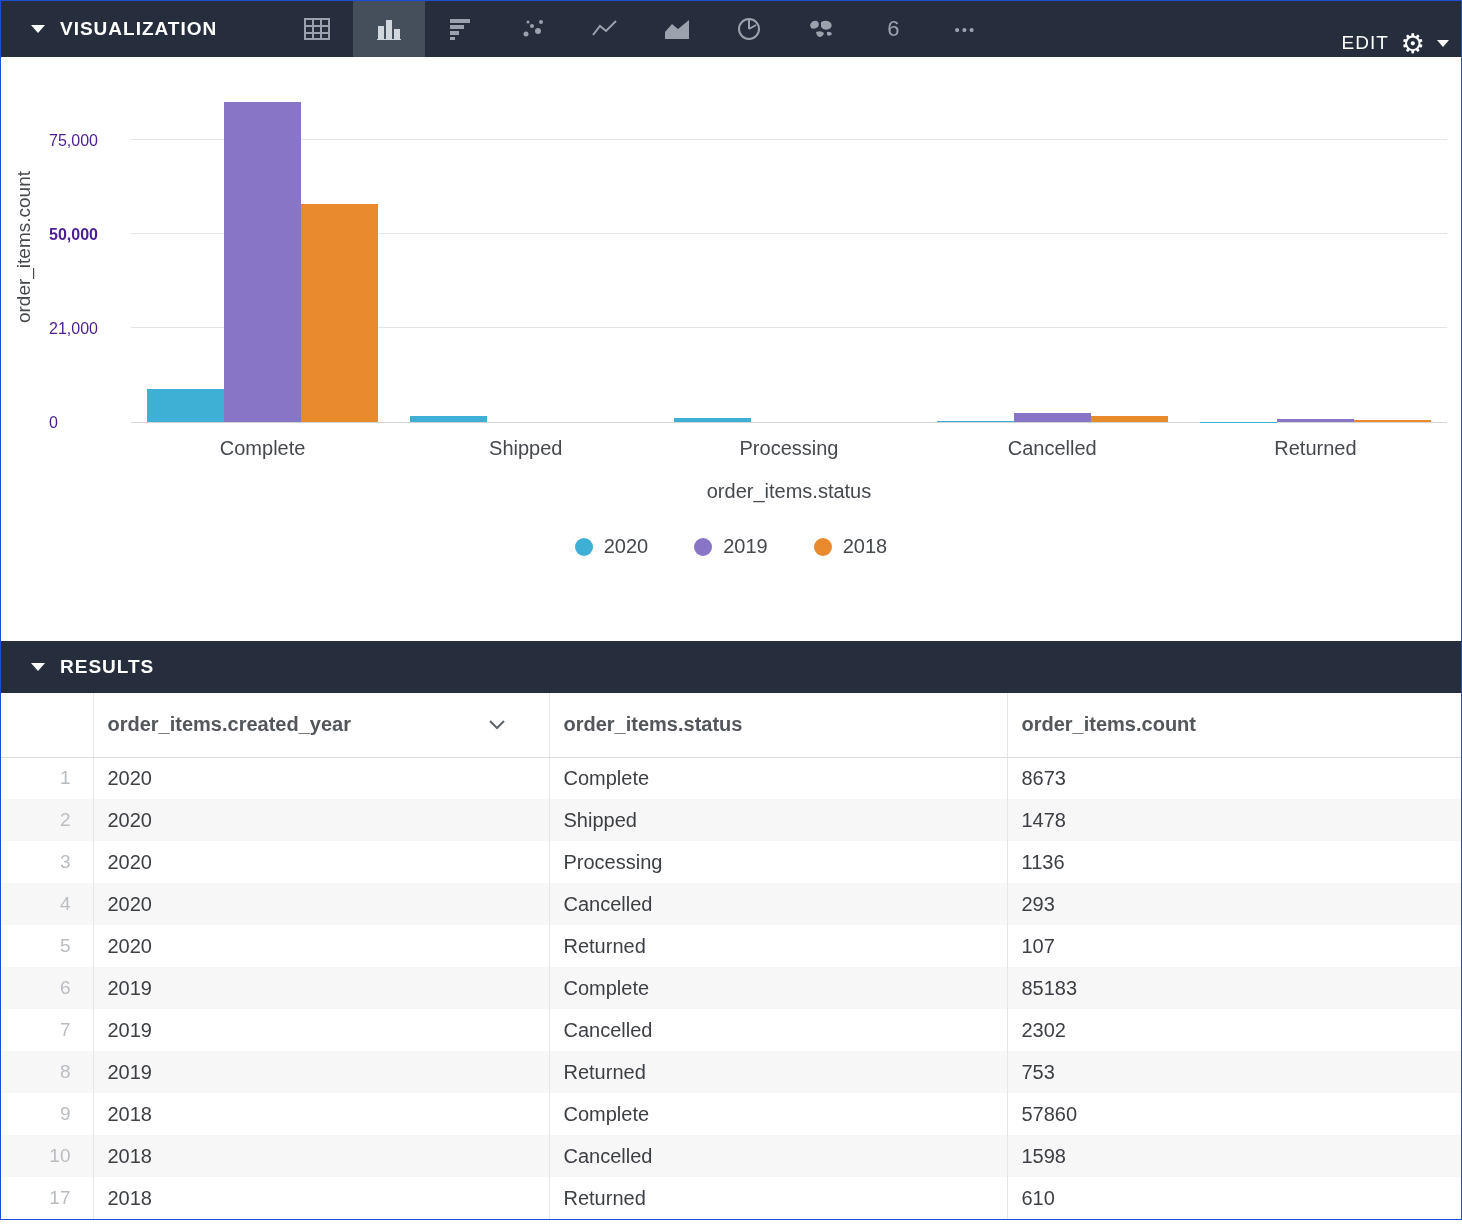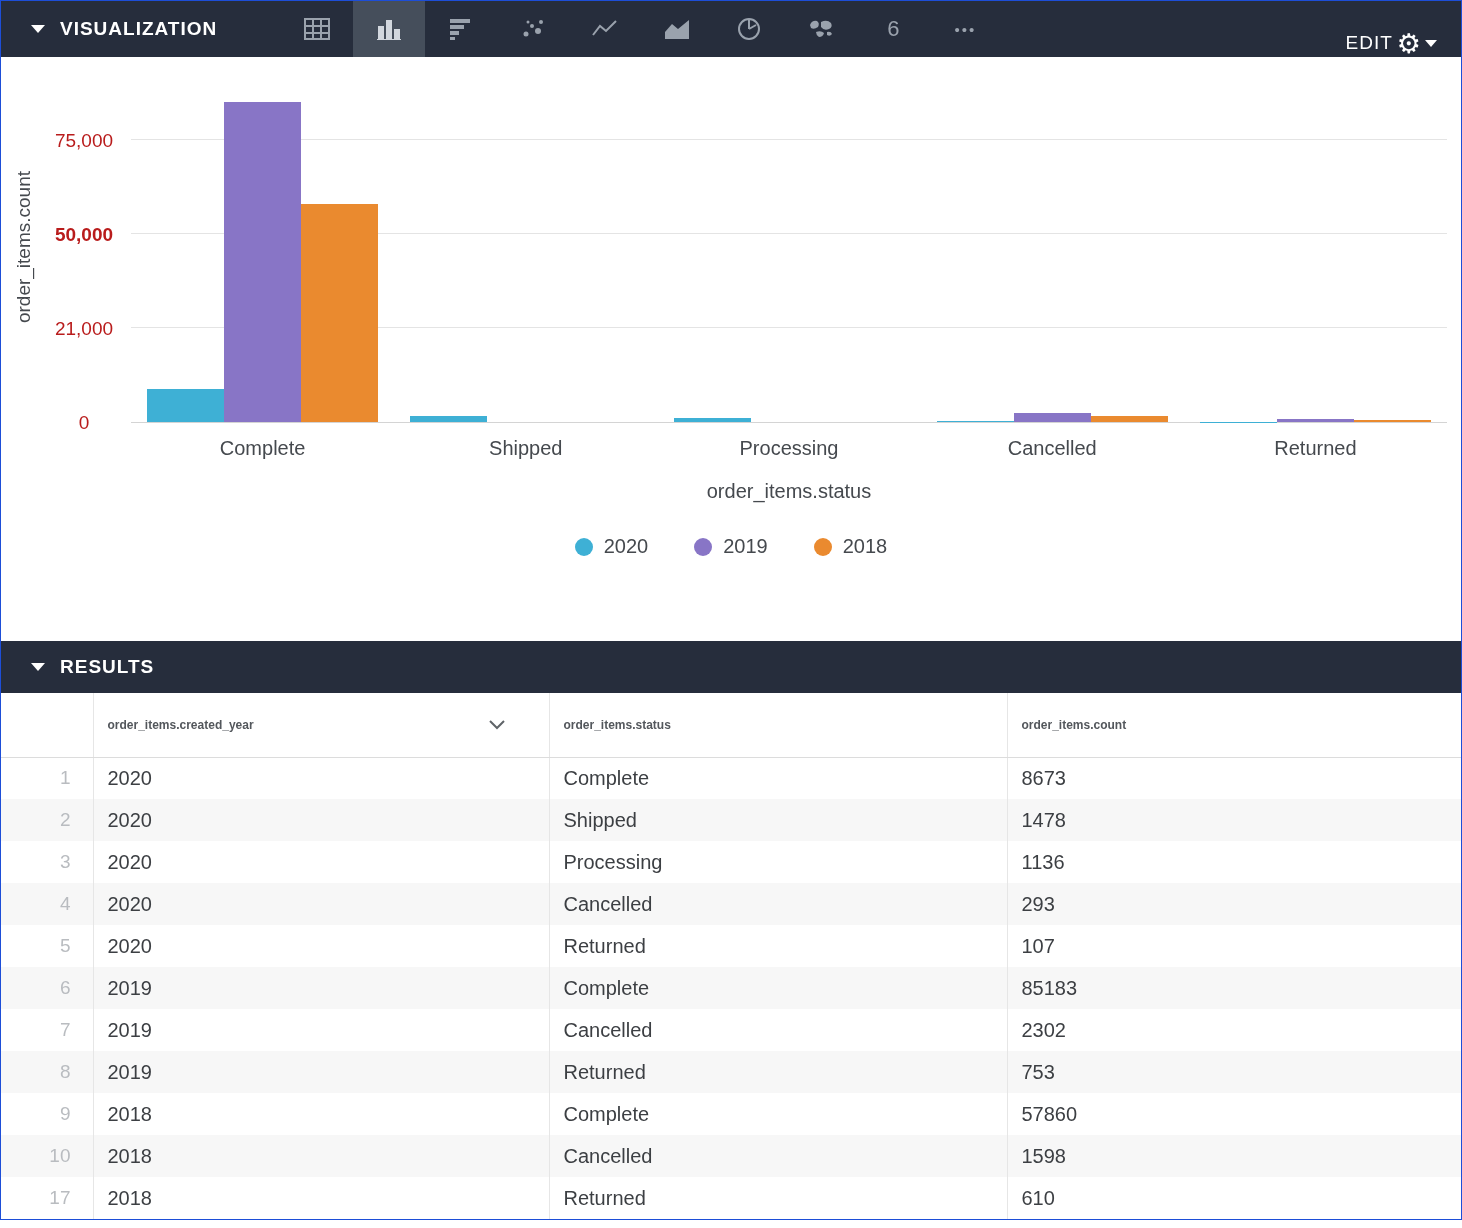--- a/index.html
+++ b/index.html
@@ -17,51 +17,51 @@
     border-right:7px solid transparent; border-top:8px solid #ffffff; cursor:pointer; }
   .caret-down.small { border-left-width:6px; border-right-width:6px; border-top-width:7px; }
 
   
   .chart-types { display:flex; height:56px; align-items:stretch; margin-left:64px; }
   .tile { width:72px; display:flex; align-items:center; justify-content:center;
     color:#9aa2ad; cursor:pointer; }
   .tile.selected { background:#454e5b; color:#d2d7de; }
   .tile .glyph { font-size:22px; line-height:1; }
   .tile .more { font-size:15px; letter-spacing:2px; color:#9aa2ad; }
-  .bar-right { margin-left:auto; display:flex; align-items:center; gap:4px; padding-right:24px;margin-top:28px; }
+  .bar-right { margin-left:auto; display:flex; align-items:center; gap:12px; padding-right:12px;margin-top:28px; }
   .edit-label { font-size:19px; letter-spacing:1px; cursor:pointer; }
   .gear { font-size:27px; line-height:1; cursor:pointer; font-family:"DejaVu Sans",sans-serif; }
 
   
   .chart-section { height:584px; background:#fff; padding-top:14px; }
   .plot-row { display:flex; }
   .y-axis-title { width:46px; display:flex; align-items:center; justify-content:center; }
   .y-axis-title span { writing-mode:vertical-rl; transform:rotate(180deg);
     font-size:19px; color:#45494e; }
   .y-gutter { width:84px; position:relative; height:352px; }
-  .ytick { position:absolute; right:12px; font-size:19px; color:#b91c1c;
-    height:24px; line-height:24px; text-align:center; width:70px; }
+  .ytick { position:absolute; right:12px; font-size:16px; color:#4c1d95;
+    height:24px; line-height:24px; text-align:left; width:70px; }
   .plot-area { flex:1; margin-right:14px; position:relative; height:352px;
     border-bottom:1px solid #d4d4d4; }
   .gridline { position:absolute; left:0; right:0; height:1px; background:#e4e4e4; }
   .groups { position:absolute; left:0; right:0; top:0; bottom:0; display:flex; }
   .group { flex:1; display:flex; justify-content:center; align-items:flex-end; }
   .bars { display:flex; align-items:flex-end; height:100%; }
   .bar { width:77px; }
   .x-labels { display:flex; margin:14px 14px 0 130px; }
   .xlabel { flex:1; text-align:center; font-size:20px; color:#45494e; }
   .x-title { margin:20px 14px 0 130px; text-align:center; font-size:20px; color:#45494e; }
   .legend { margin-top:32px; display:flex; justify-content:center; gap:46px; }
   .legend-item { display:flex; align-items:center; gap:11px; cursor:pointer; }
   .legend-dot { width:18px; height:18px; border-radius:50%; }
   .legend-label { font-size:20px; color:#45494e; }
 
   
   table { border-collapse:collapse; width:100%; table-layout:fixed; }
-  th { height:64px; text-align:left; font-size:12px; font-weight:bold; color:#53575c;
+  th { height:64px; text-align:left; font-size:20px; font-weight:bold; color:#53575c;
     border-bottom:1px solid #dcdcdc; vertical-align:middle; }
   th .th-inner { display:flex; align-items:center; justify-content:space-between;
     padding:0 44px 0 14px; cursor:pointer; }
   th.colsep, td.colsep { border-left:1px solid #e6e6e6; }
   td { height:42px; font-size:20px; color:#3c3f43; padding-left:14px; vertical-align:middle; }
   td.rownum { text-align:right; padding:0 22px 0 0; color:#b9bcc0; font-size:19px; }
   tbody tr:nth-child(even) { background:#f7f7f7; }
   .sort-chevron { flex:0 0 auto; }
 </style>
 </head>

